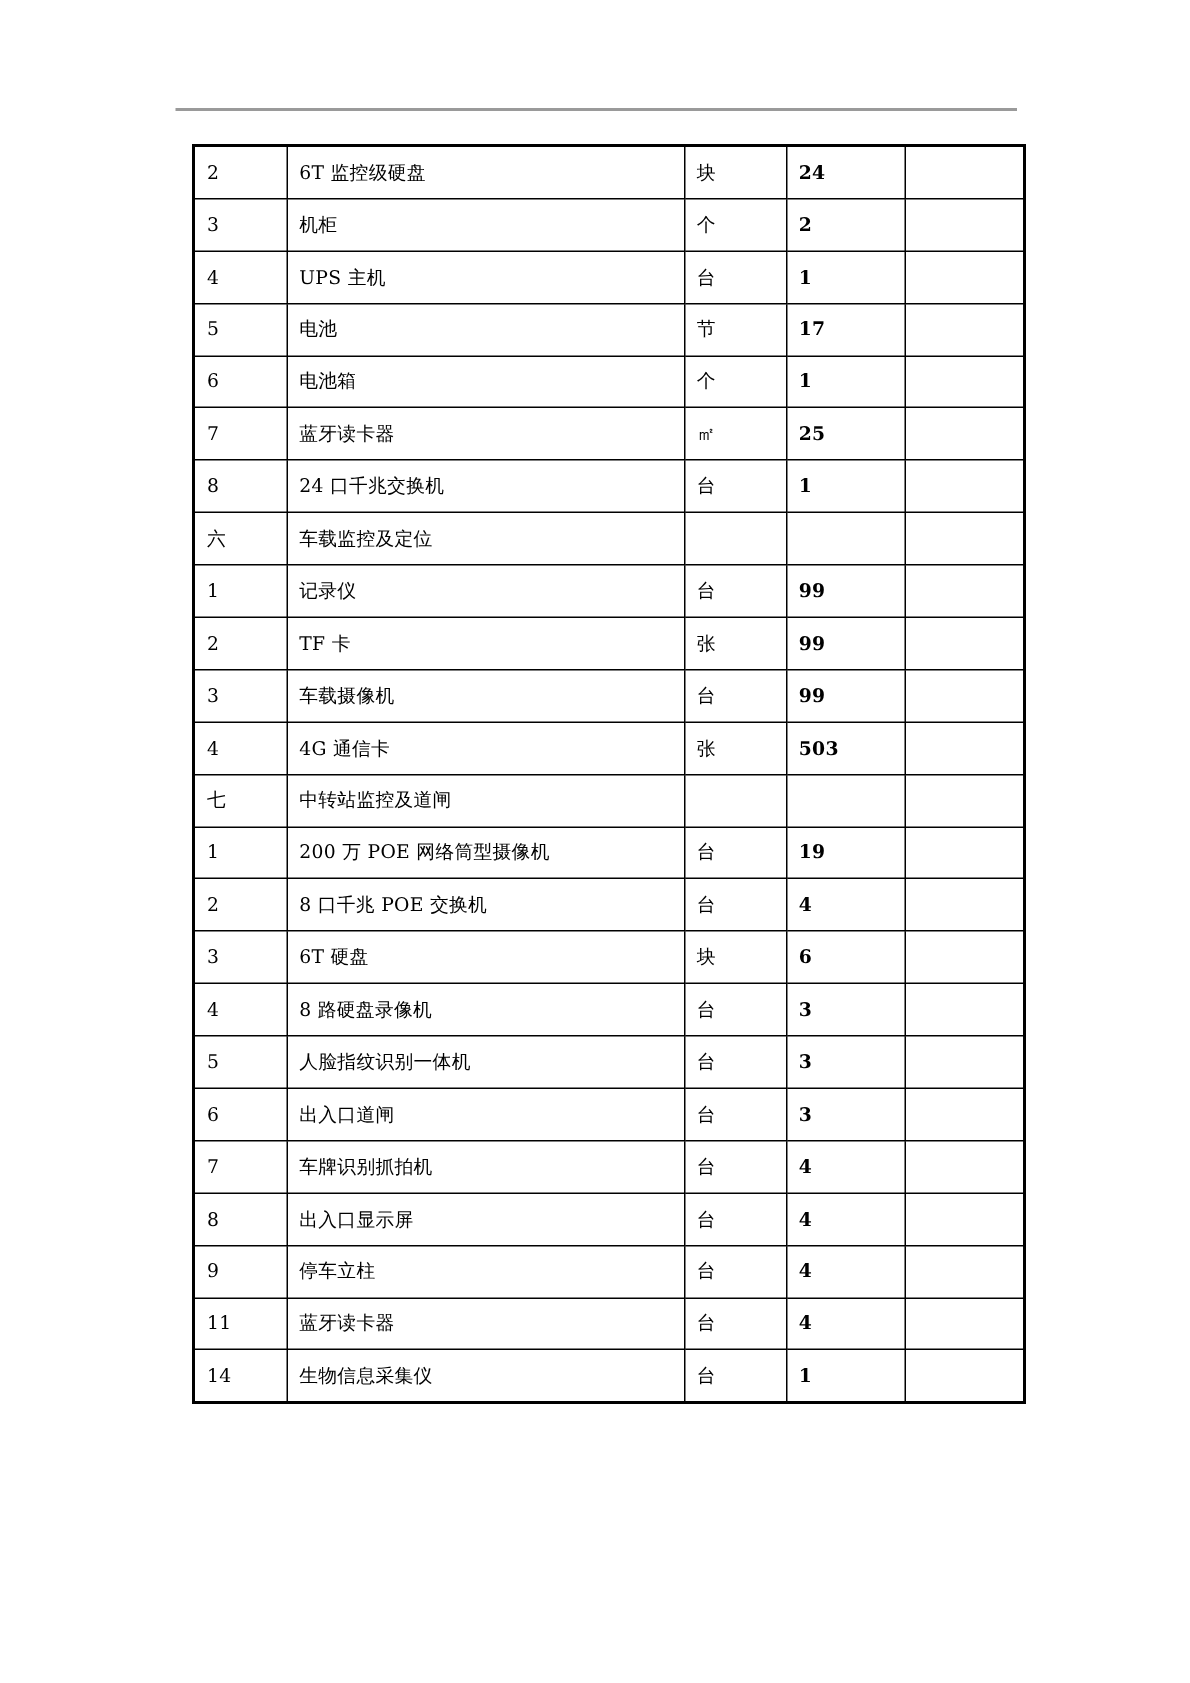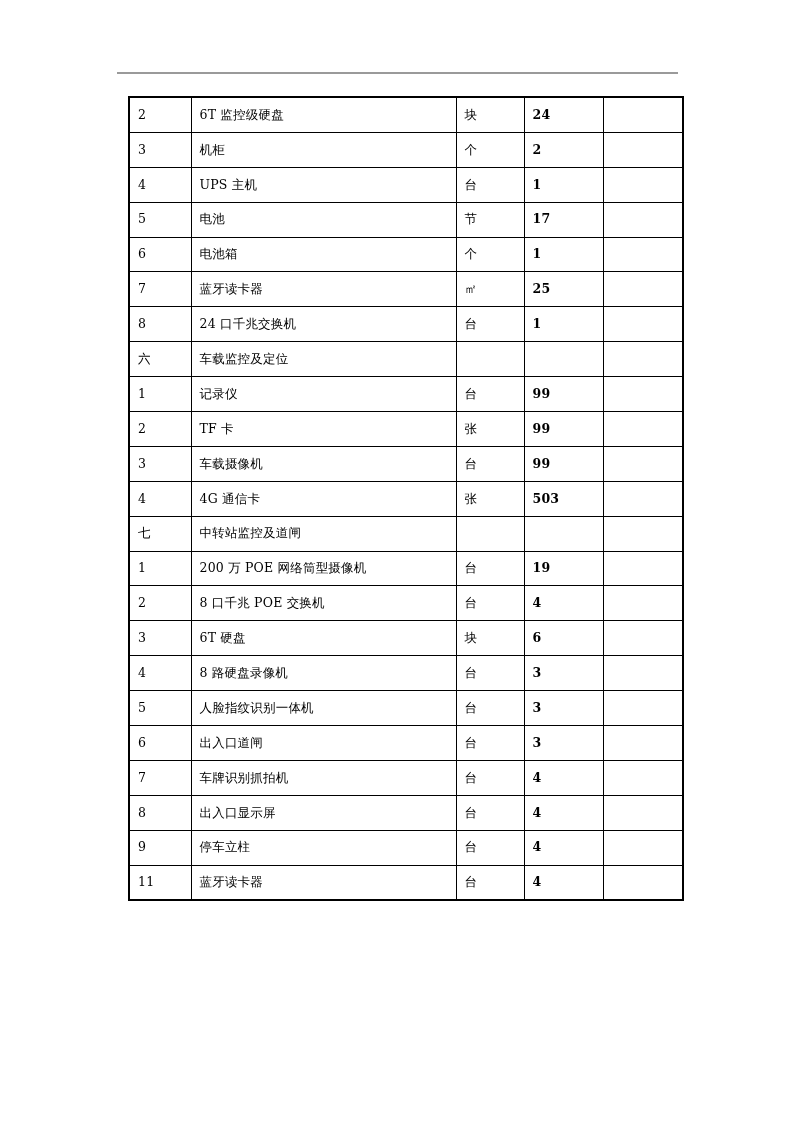--- a/index.html
+++ b/index.html
@@ -253,17 +253,24 @@
             <td class="cell-qty">4</td>
             <td class="cell-note"></td>
           </tr>
           <tr>
             <td class="cell-idx">11</td>
             <td class="cell-name">蓝牙读卡器</td>
             <td class="cell-unit">台</td>
             <td class="cell-qty">4</td>
             <td class="cell-note"></td>
           </tr>
+          <tr>
+            <td class="cell-idx">14</td>
+            <td class="cell-name">生物信息采集仪</td>
+            <td class="cell-unit">台</td>
+            <td class="cell-qty">1</td>
+            <td class="cell-note"></td>
+          </tr>
         </tbody>
     </table>
   </div>
 
 </div>
 
 </body></html>

